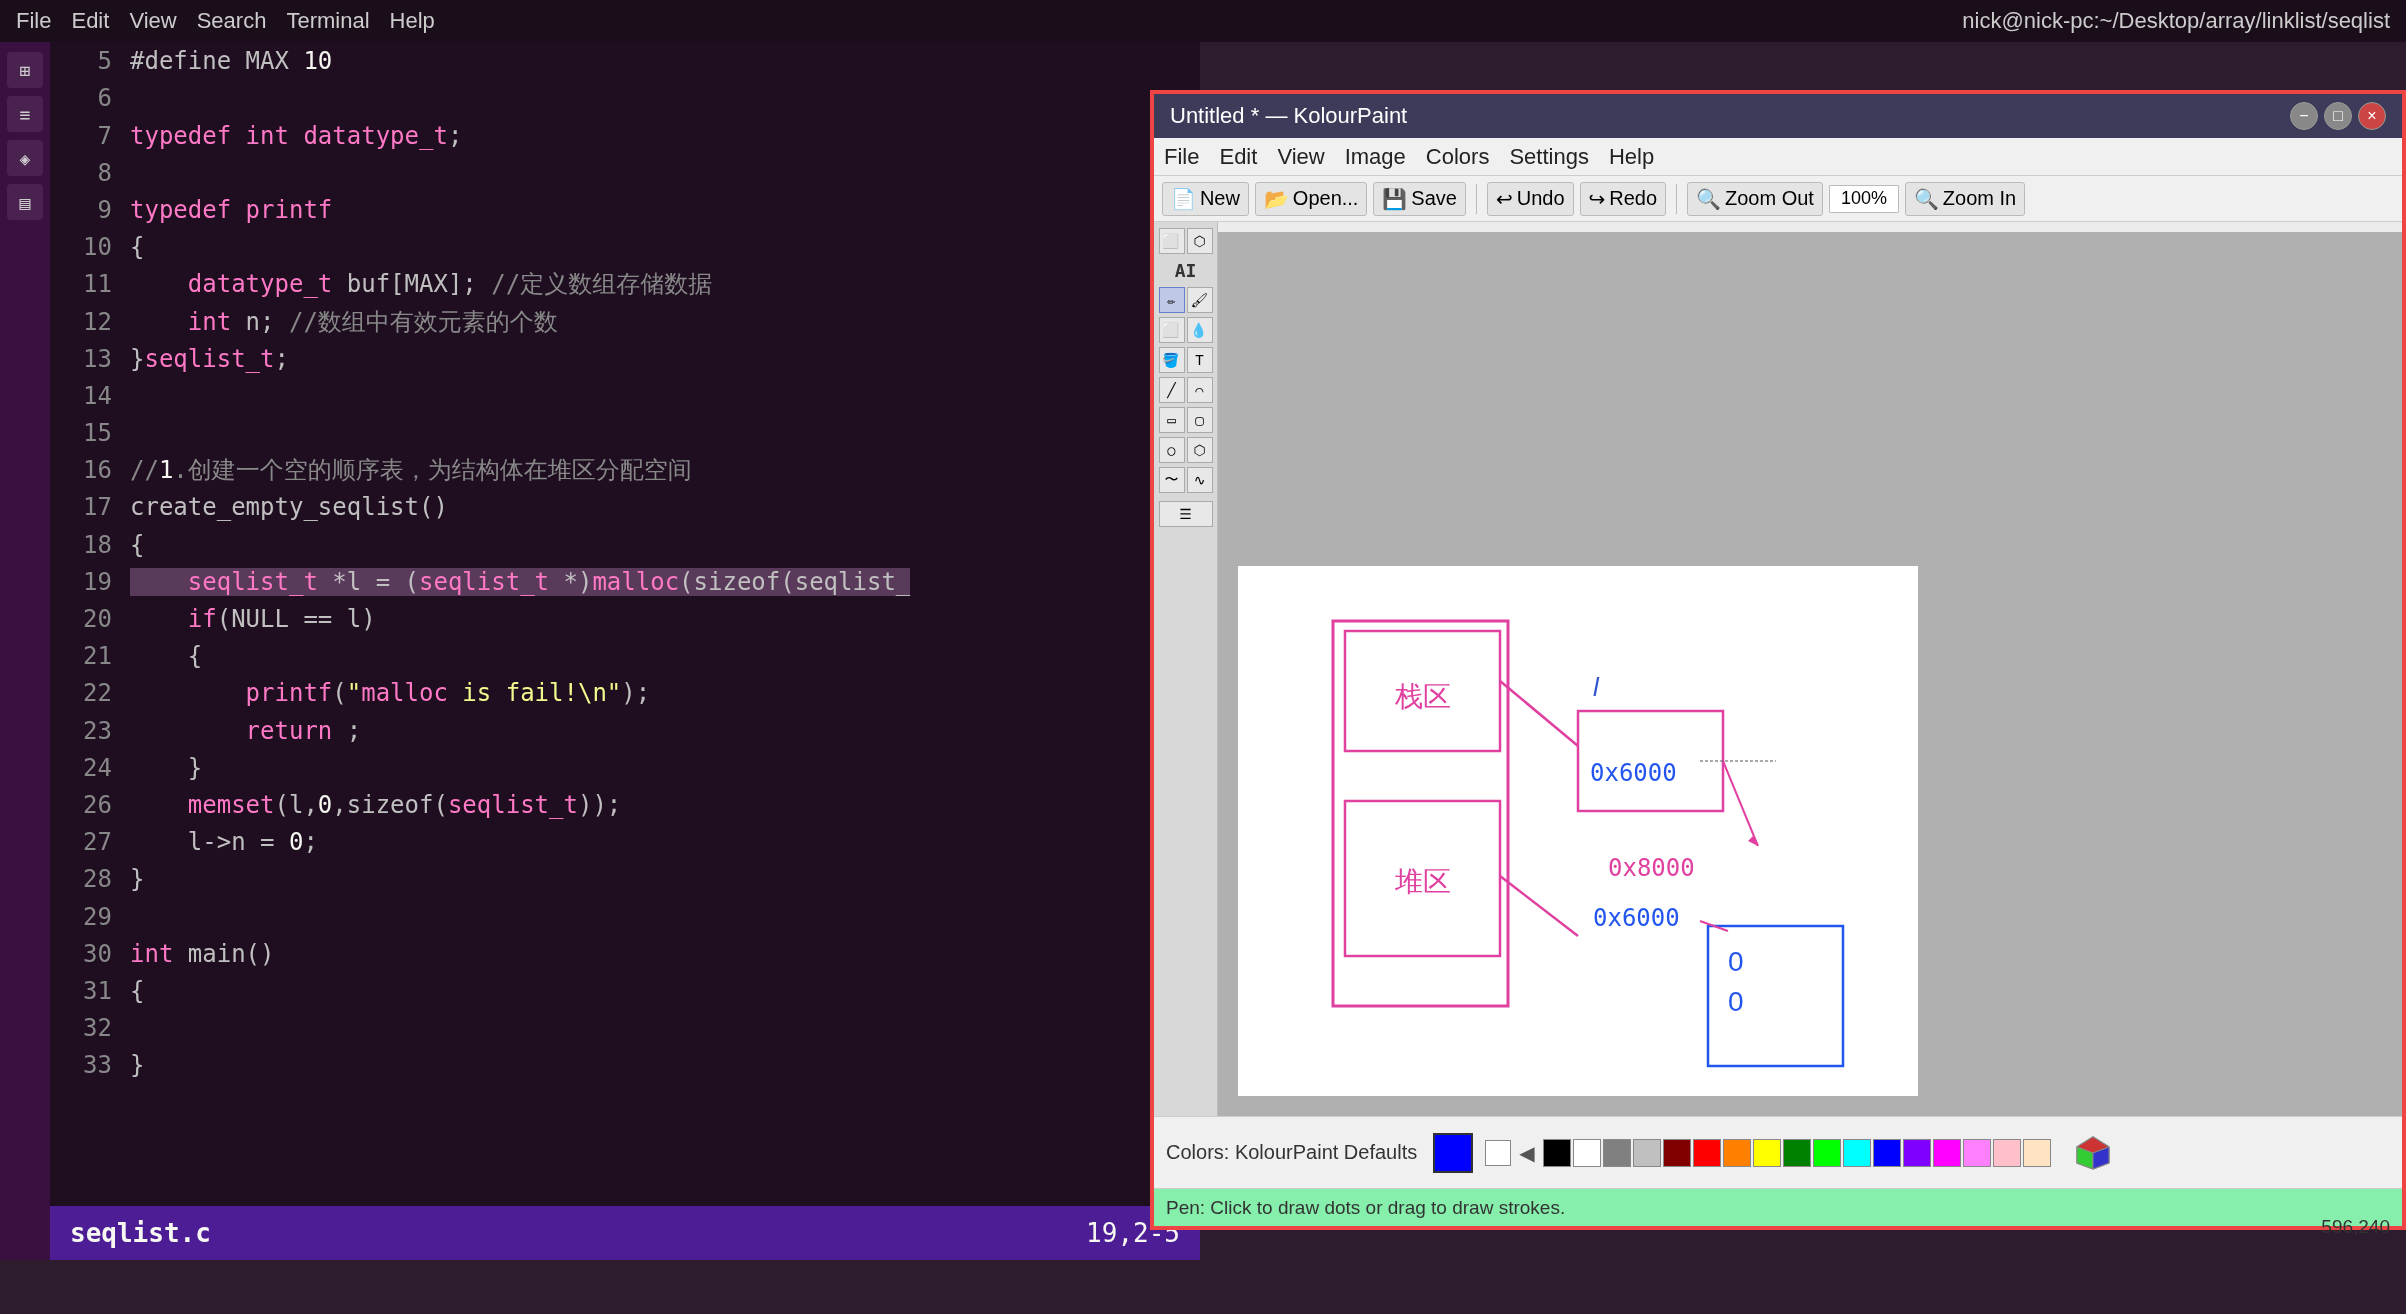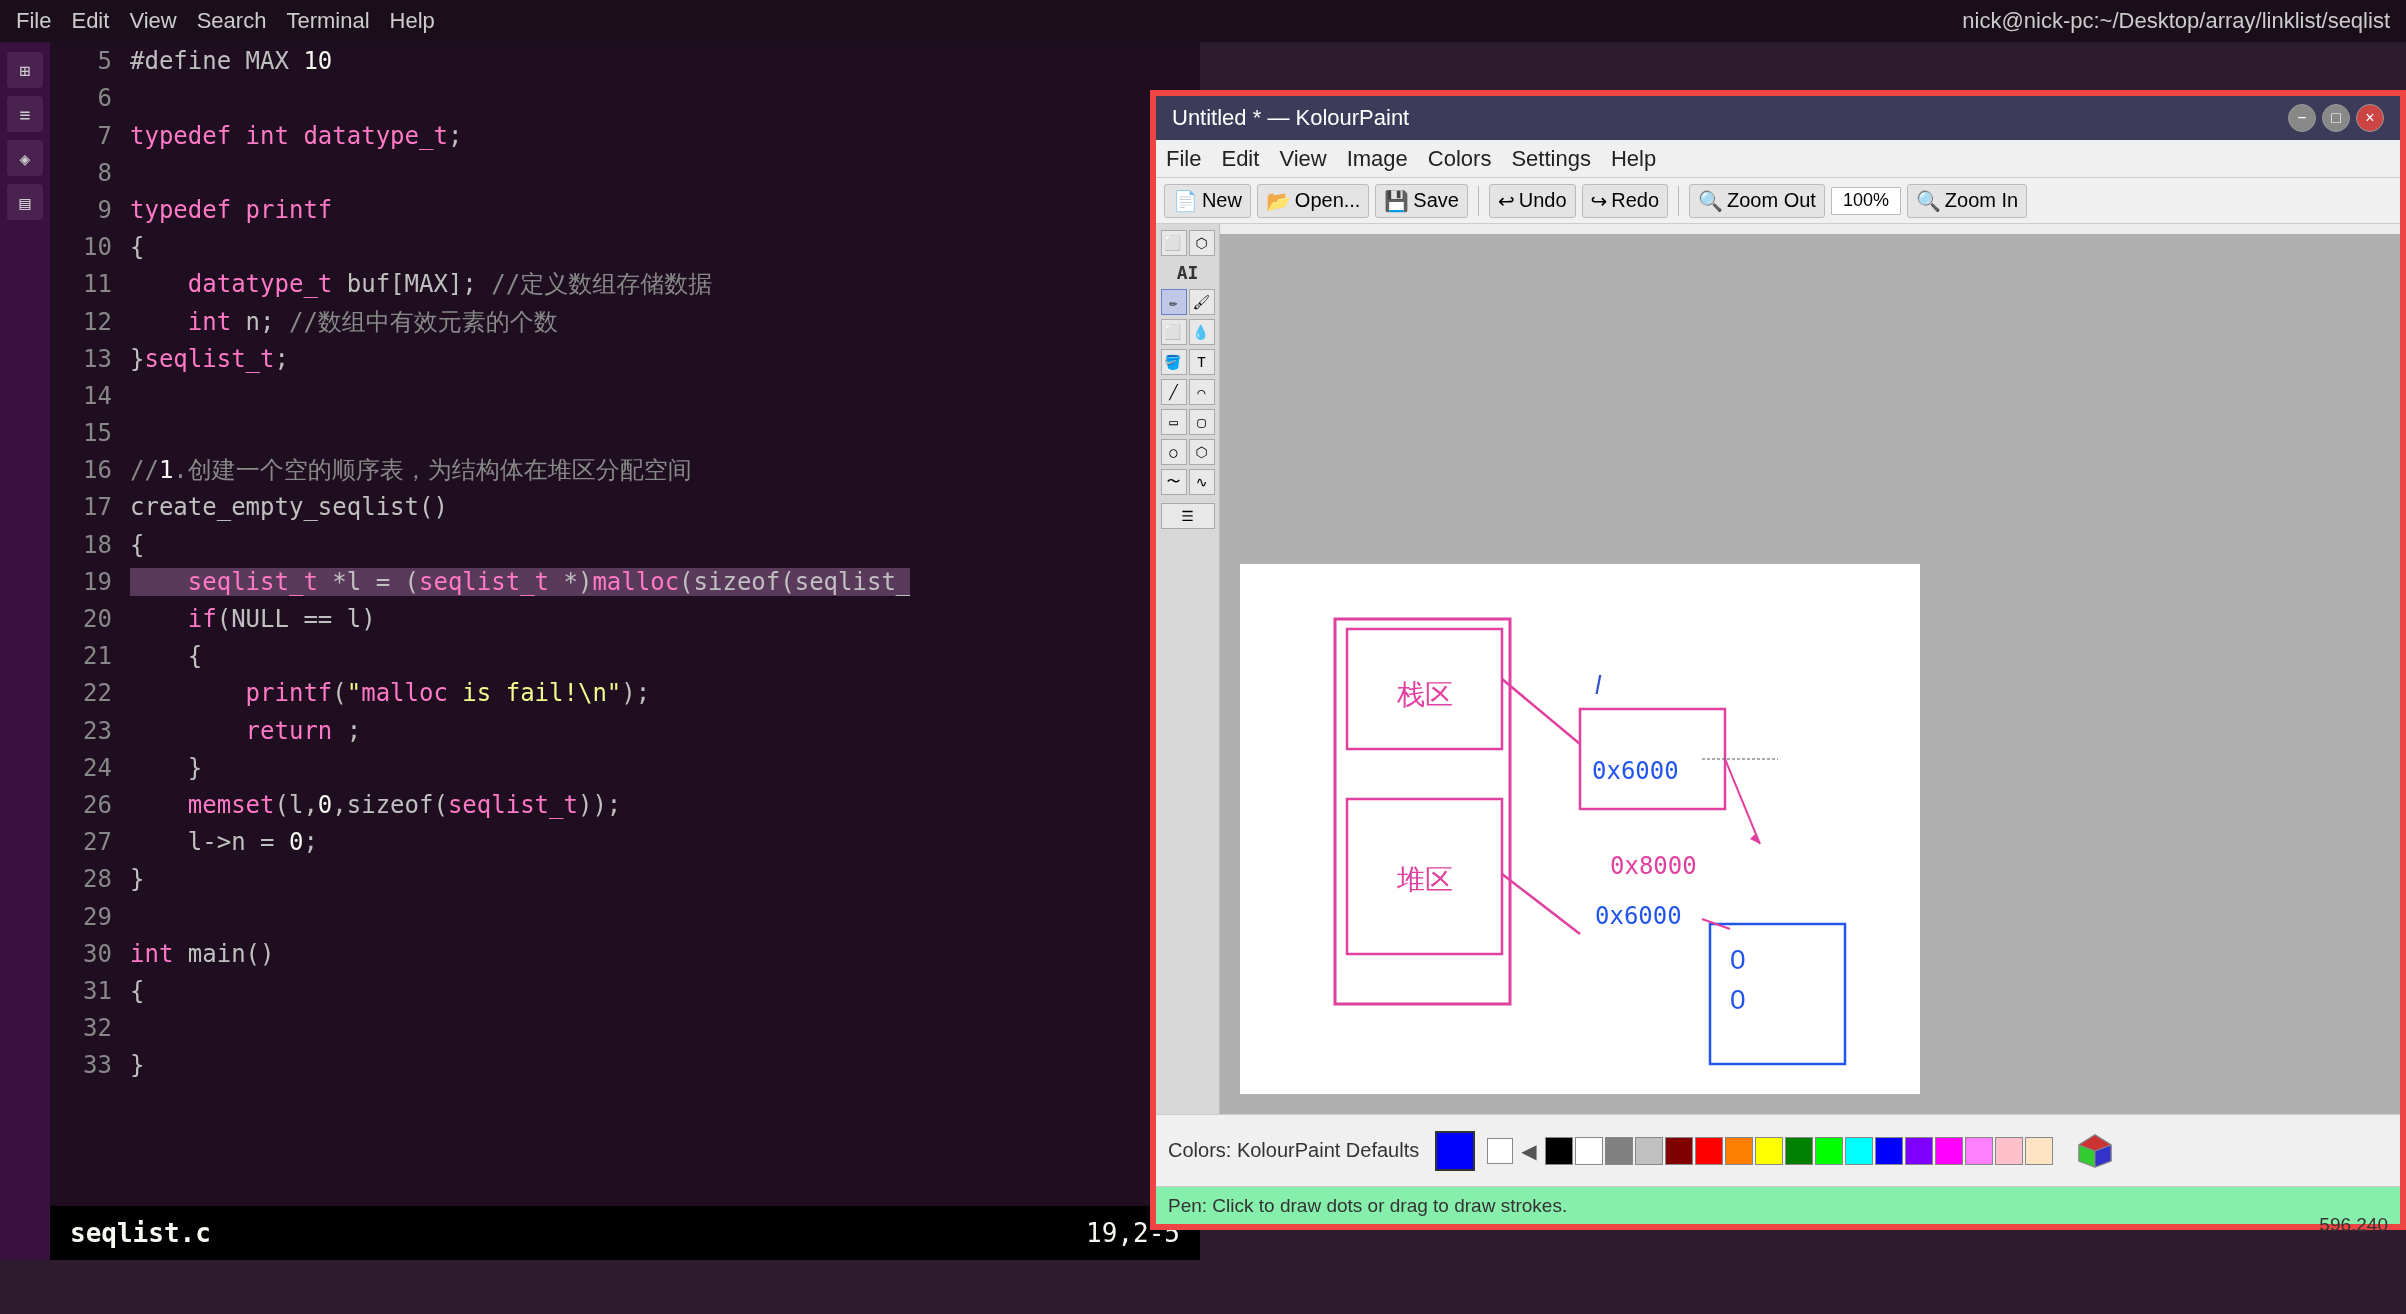--- a/index.html
+++ b/index.html
@@ -53,21 +53,21 @@
     .str  { color: #f1fa8c; }
     .cmt  { color: #888; }
     .hl   { background: #5a3a5a; }
 
     
     #bottom-bar {
       position: absolute;
       bottom: 0; left: 0;
       width: 1150px;
       height: 54px;
-      background: #000000;
+      background: #4c1d95;
       display: flex;
       align-items: center;
       padding: 0 20px;
       gap: 30px;
     }
     #file-name {
       color: #f8f8f2;
       font-size: 26px;
       font-weight: bold;
     }
@@ -78,21 +78,21 @@
     }
 
     
     #kolour-window {
       position: absolute;
       top: 90px;
       left: 1150px;
       width: 1256px;
       height: 1140px;
       background: #ececec;
-      border: 6px solid #ef4444;
+      border: 4px solid #ef4444;
       display: flex;
       flex-direction: column;
     }
 
     #kolour-title-bar {
       height: 44px;
       background: #3c3c5a;
       display: flex;
       align-items: center;
       padding: 0 16px;

